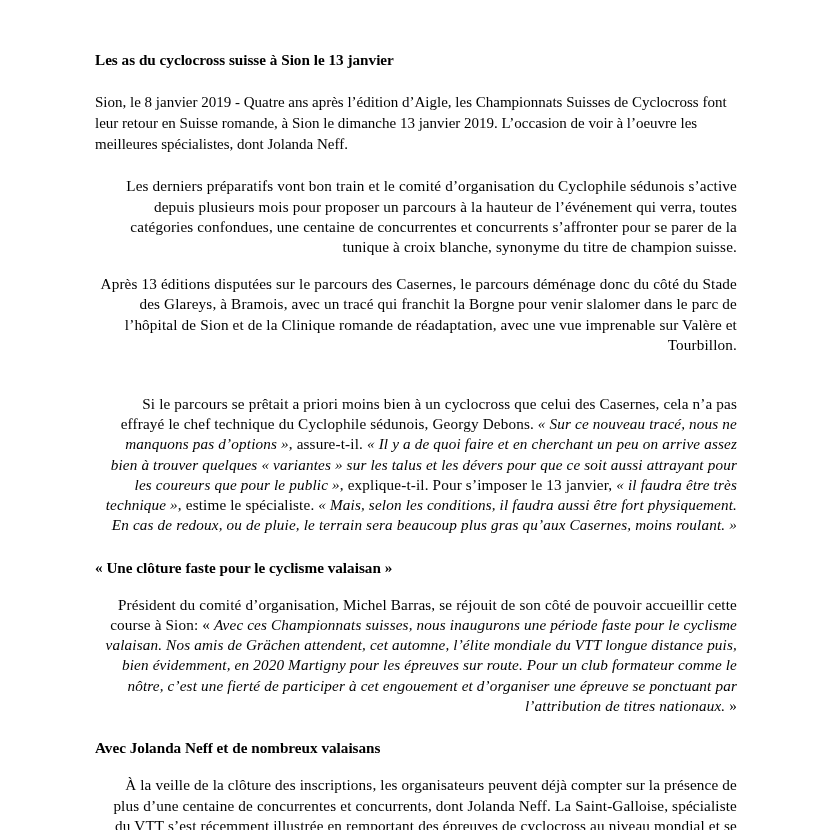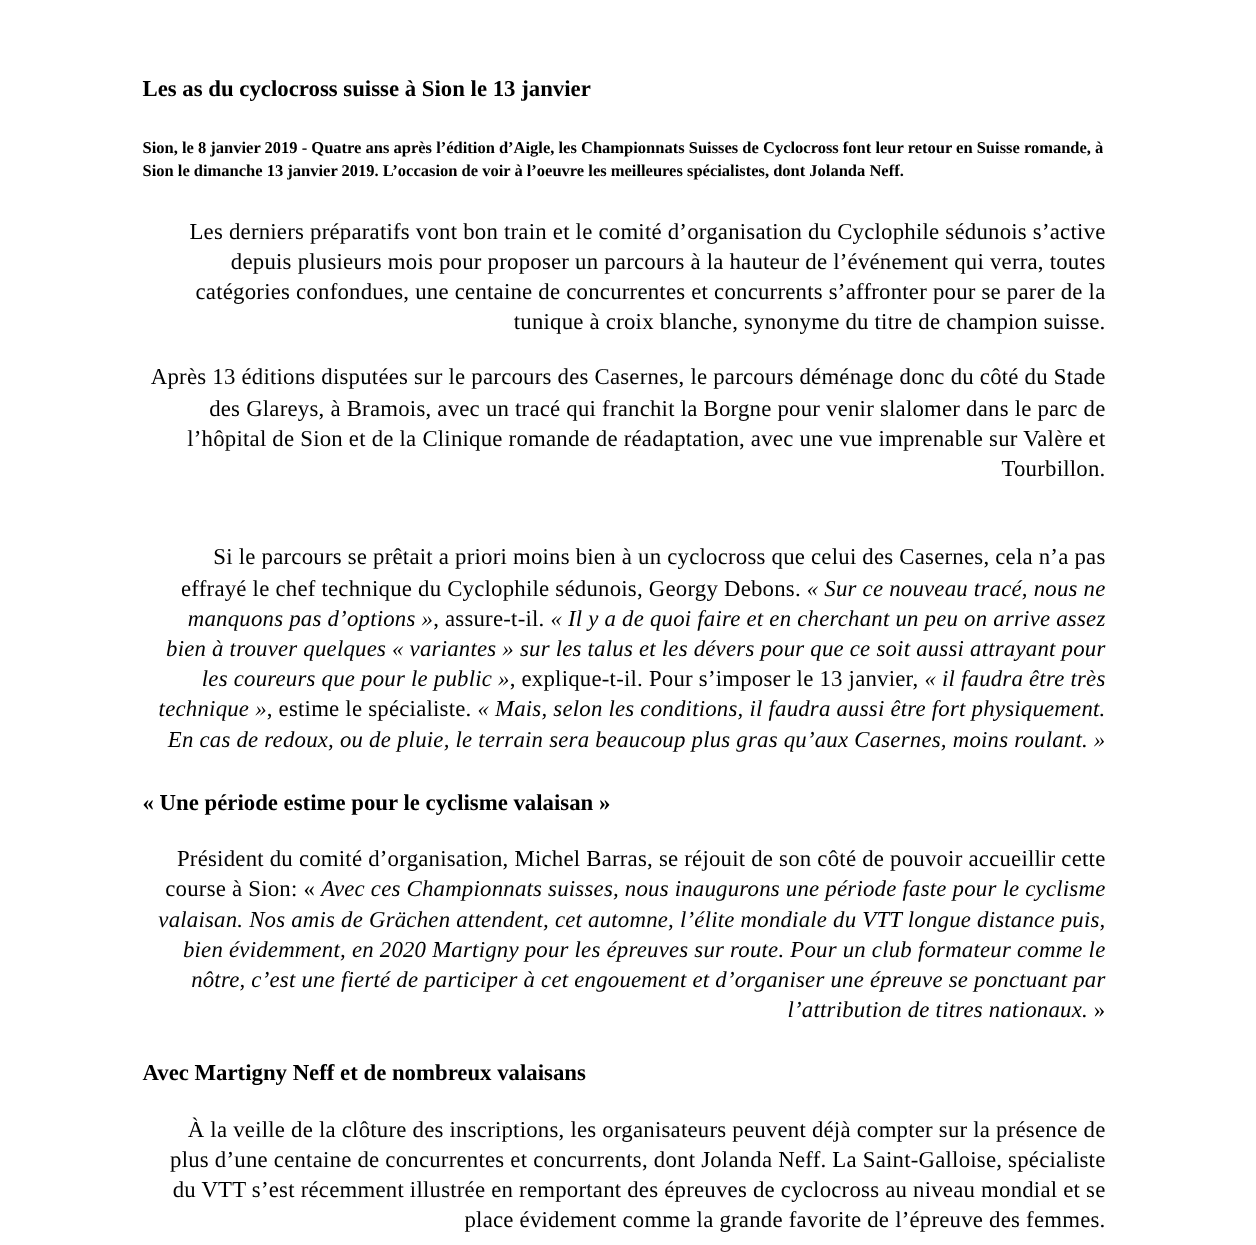--- a/index.html
+++ b/index.html
@@ -36,22 +36,22 @@
   }
   .spacer-lg { height: 22px; }
   .spacer-md { height: 17px; }
   .i { font-style: italic; }
   .heading {
     font-size: 15.2px;
     font-weight: bold;
     line-height: 1.33;
   }
   .lead {
-    font-size: 11px;
-    font-weight: bold;
+    font-size: 15px;
+    font-weight: normal;
     line-height: 1.38;
   }
   .indent-body {
     
     margin-left: 1px;
   }
 </style>
 </head>
 <body>
 
@@ -74,28 +74,28 @@
 
     <div class="spacer-lg"></div>
 
 
     <div class="spacer-md"></div>
 
     <div class="para indent-body"><span>Si le parcours se prêtait a priori moins bien à un cyclocross que celui des Casernes, cela n’a pas effrayé le chef technique du Cyclophile sédunois, Georgy Debons. </span><span class="i">« Sur ce nouveau tracé, nous ne manquons pas d’options »</span><span>, assure-t-il. </span><span class="i">« Il y a de quoi faire et en cherchant un peu on arrive assez bien à trouver quelques « variantes » sur les talus et les dévers pour que ce soit aussi attrayant pour les coureurs que pour le public »</span><span>, explique-t-il. Pour s’imposer le 13 janvier, </span><span class="i">« il faudra être très technique »</span><span>, estime le spécialiste. </span><span class="i">« Mais, selon les conditions, il faudra aussi être fort physiquement. En cas de redoux, ou de pluie, le terrain sera beaucoup plus gras qu’aux Casernes, moins roulant. »</span></div>
 
     <div class="spacer-lg"></div>
 
-    <div class="heading">« Une période estime pour le cyclisme valaisan »</div>
+    <div class="heading">« Une clôture faste pour le cyclisme valaisan »</div>
 
     <div class="spacer-md"></div>
 
     <div class="para indent-body"><span>Président du comité d’organisation, Michel Barras, se réjouit de son côté de pouvoir accueillir cette course à Sion: « </span><span class="i">Avec ces Championnats suisses, nous inaugurons une période faste pour le cyclisme valaisan. Nos amis de Grächen attendent, cet automne, l’élite mondiale du VTT longue distance puis, bien évidemment, en 2020 Martigny pour les épreuves sur route. Pour un club formateur comme le nôtre, c’est une fierté de participer à cet engouement et d’organiser une épreuve se ponctuant par l’attribution de titres nationaux.</span><span> »</span></div>
 
     <div class="spacer-lg"></div>
 
-    <div class="heading">Avec Martigny Neff et de nombreux valaisans</div>
+    <div class="heading">Avec Jolanda Neff et de nombreux valaisans</div>
 
     <div class="spacer-md"></div>
 
     <div class="para indent-body">À la veille de la clôture des inscriptions, les organisateurs peuvent déjà compter sur la présence de plus d’une centaine de concurrentes et concurrents, dont Jolanda Neff. La Saint-Galloise, spécialiste du VTT s’est récemment illustrée en remportant des épreuves de cyclocross au niveau mondial et se place évidement comme la grande favorite de l’épreuve des femmes.</div>
 
   </div>
 </div>
 
 </body></html>

